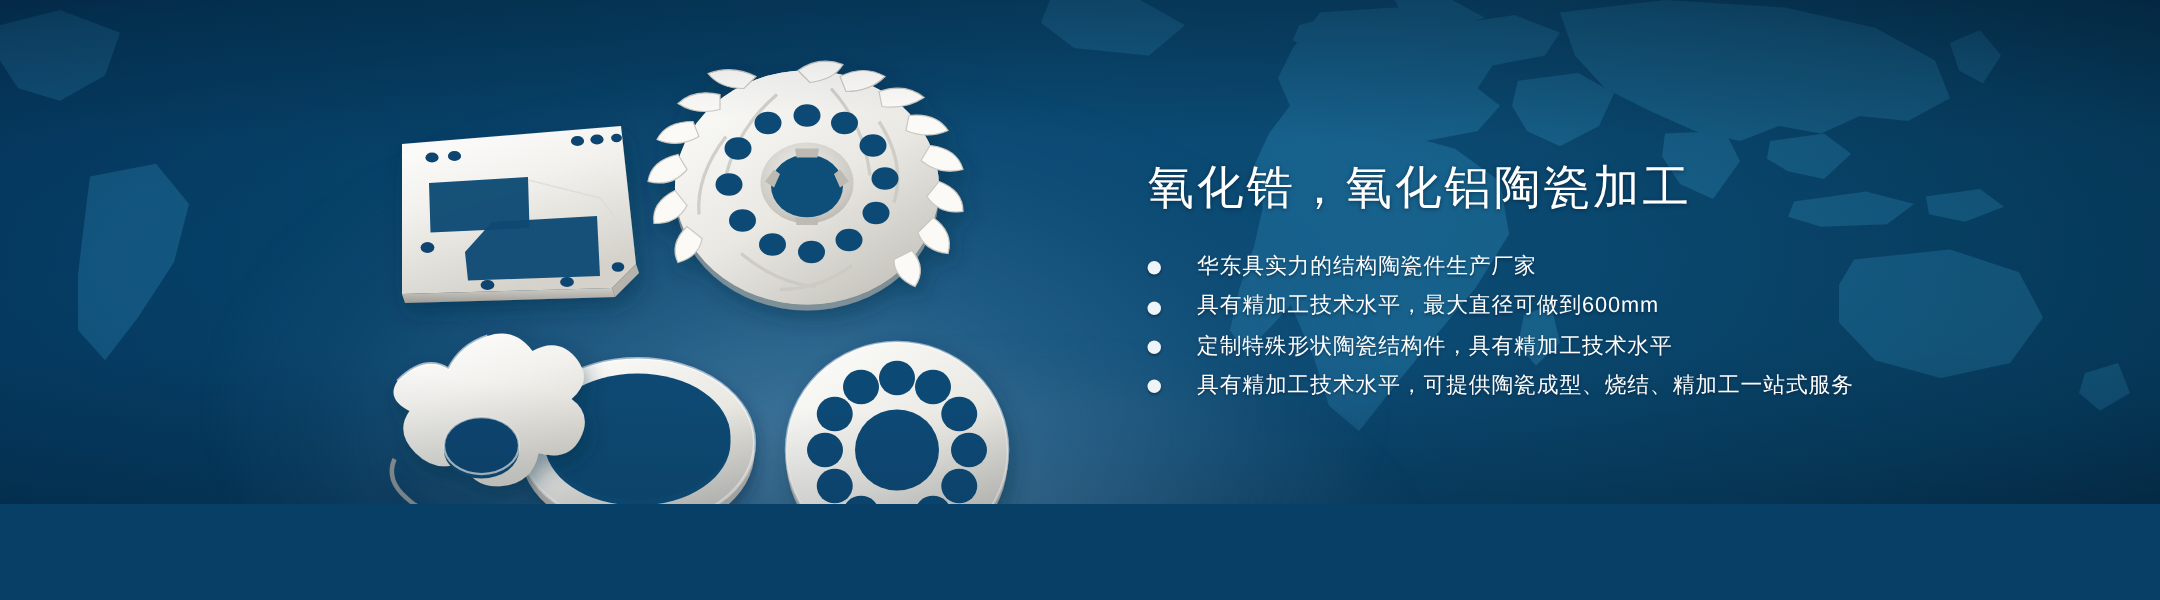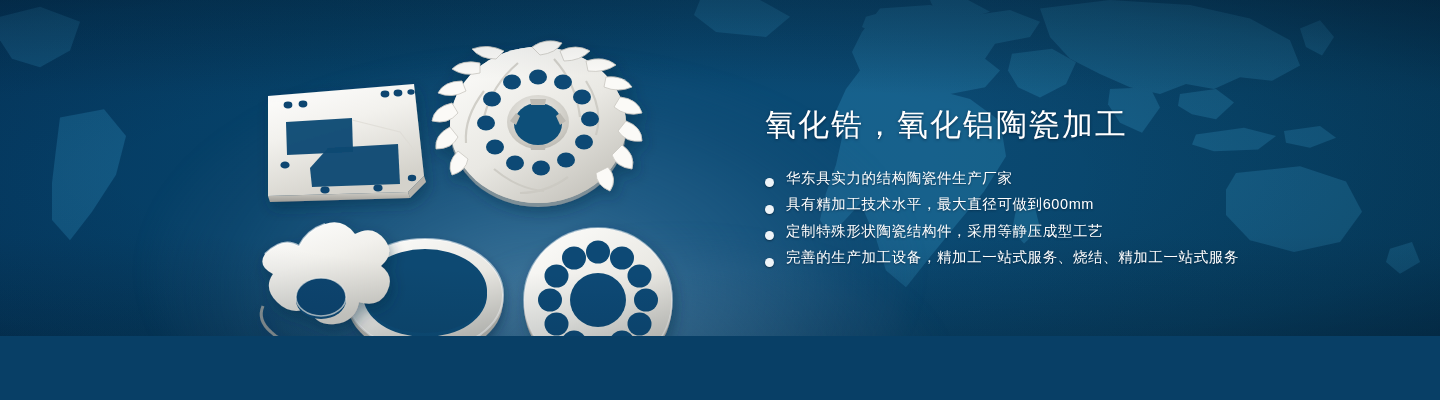--- a/index.html
+++ b/index.html
@@ -112,23 +112,24 @@
     text-shadow: 0 1px 3px rgba(0,20,40,0.55);
     white-space: nowrap;
   }
   .bullets {
     list-style: none;
     margin: 0;
     padding: 0;
   }
   .bullet {
     display: flex;
-    align-items: flex-end;
+    align-items: center;
     margin-bottom: 9px;
     white-space: nowrap;
+    gap: 12px;
   }
   .bullet-dot {
     width: 9px;
     height: 9px;
     border-radius: 50%;
     background: #eef4f8;
     margin-right: 12px;
     flex: 0 0 auto;
     box-shadow: 0 1px 2px rgba(0,15,30,0.5);
   }
@@ -367,22 +368,22 @@
       <li class="bullet">
         <span class="bullet-dot"></span>
         <span class="bullet-text">华东具实力的结构陶瓷件生产厂家</span>
       </li>
       <li class="bullet">
         <span class="bullet-dot"></span>
         <span class="bullet-text">具有精加工技术水平，最大直径可做到600mm</span>
       </li>
       <li class="bullet">
         <span class="bullet-dot"></span>
-        <span class="bullet-text">定制特殊形状陶瓷结构件，采用等静压成型工艺</span>
+        <span class="bullet-text">定制特殊形状陶瓷结构件，具有精加工技术水平</span>
       </li>
       <li class="bullet">
         <span class="bullet-dot"></span>
-        <span class="bullet-text">完善的生产加工设备，精加工一站式服务、烧结、精加工一站式服务</span>
+        <span class="bullet-text">具有精加工技术水平，可提供陶瓷成型、烧结、精加工一站式服务</span>
       </li>
     </ul>
   </div>
 
 </div>
 
 </body></html>

